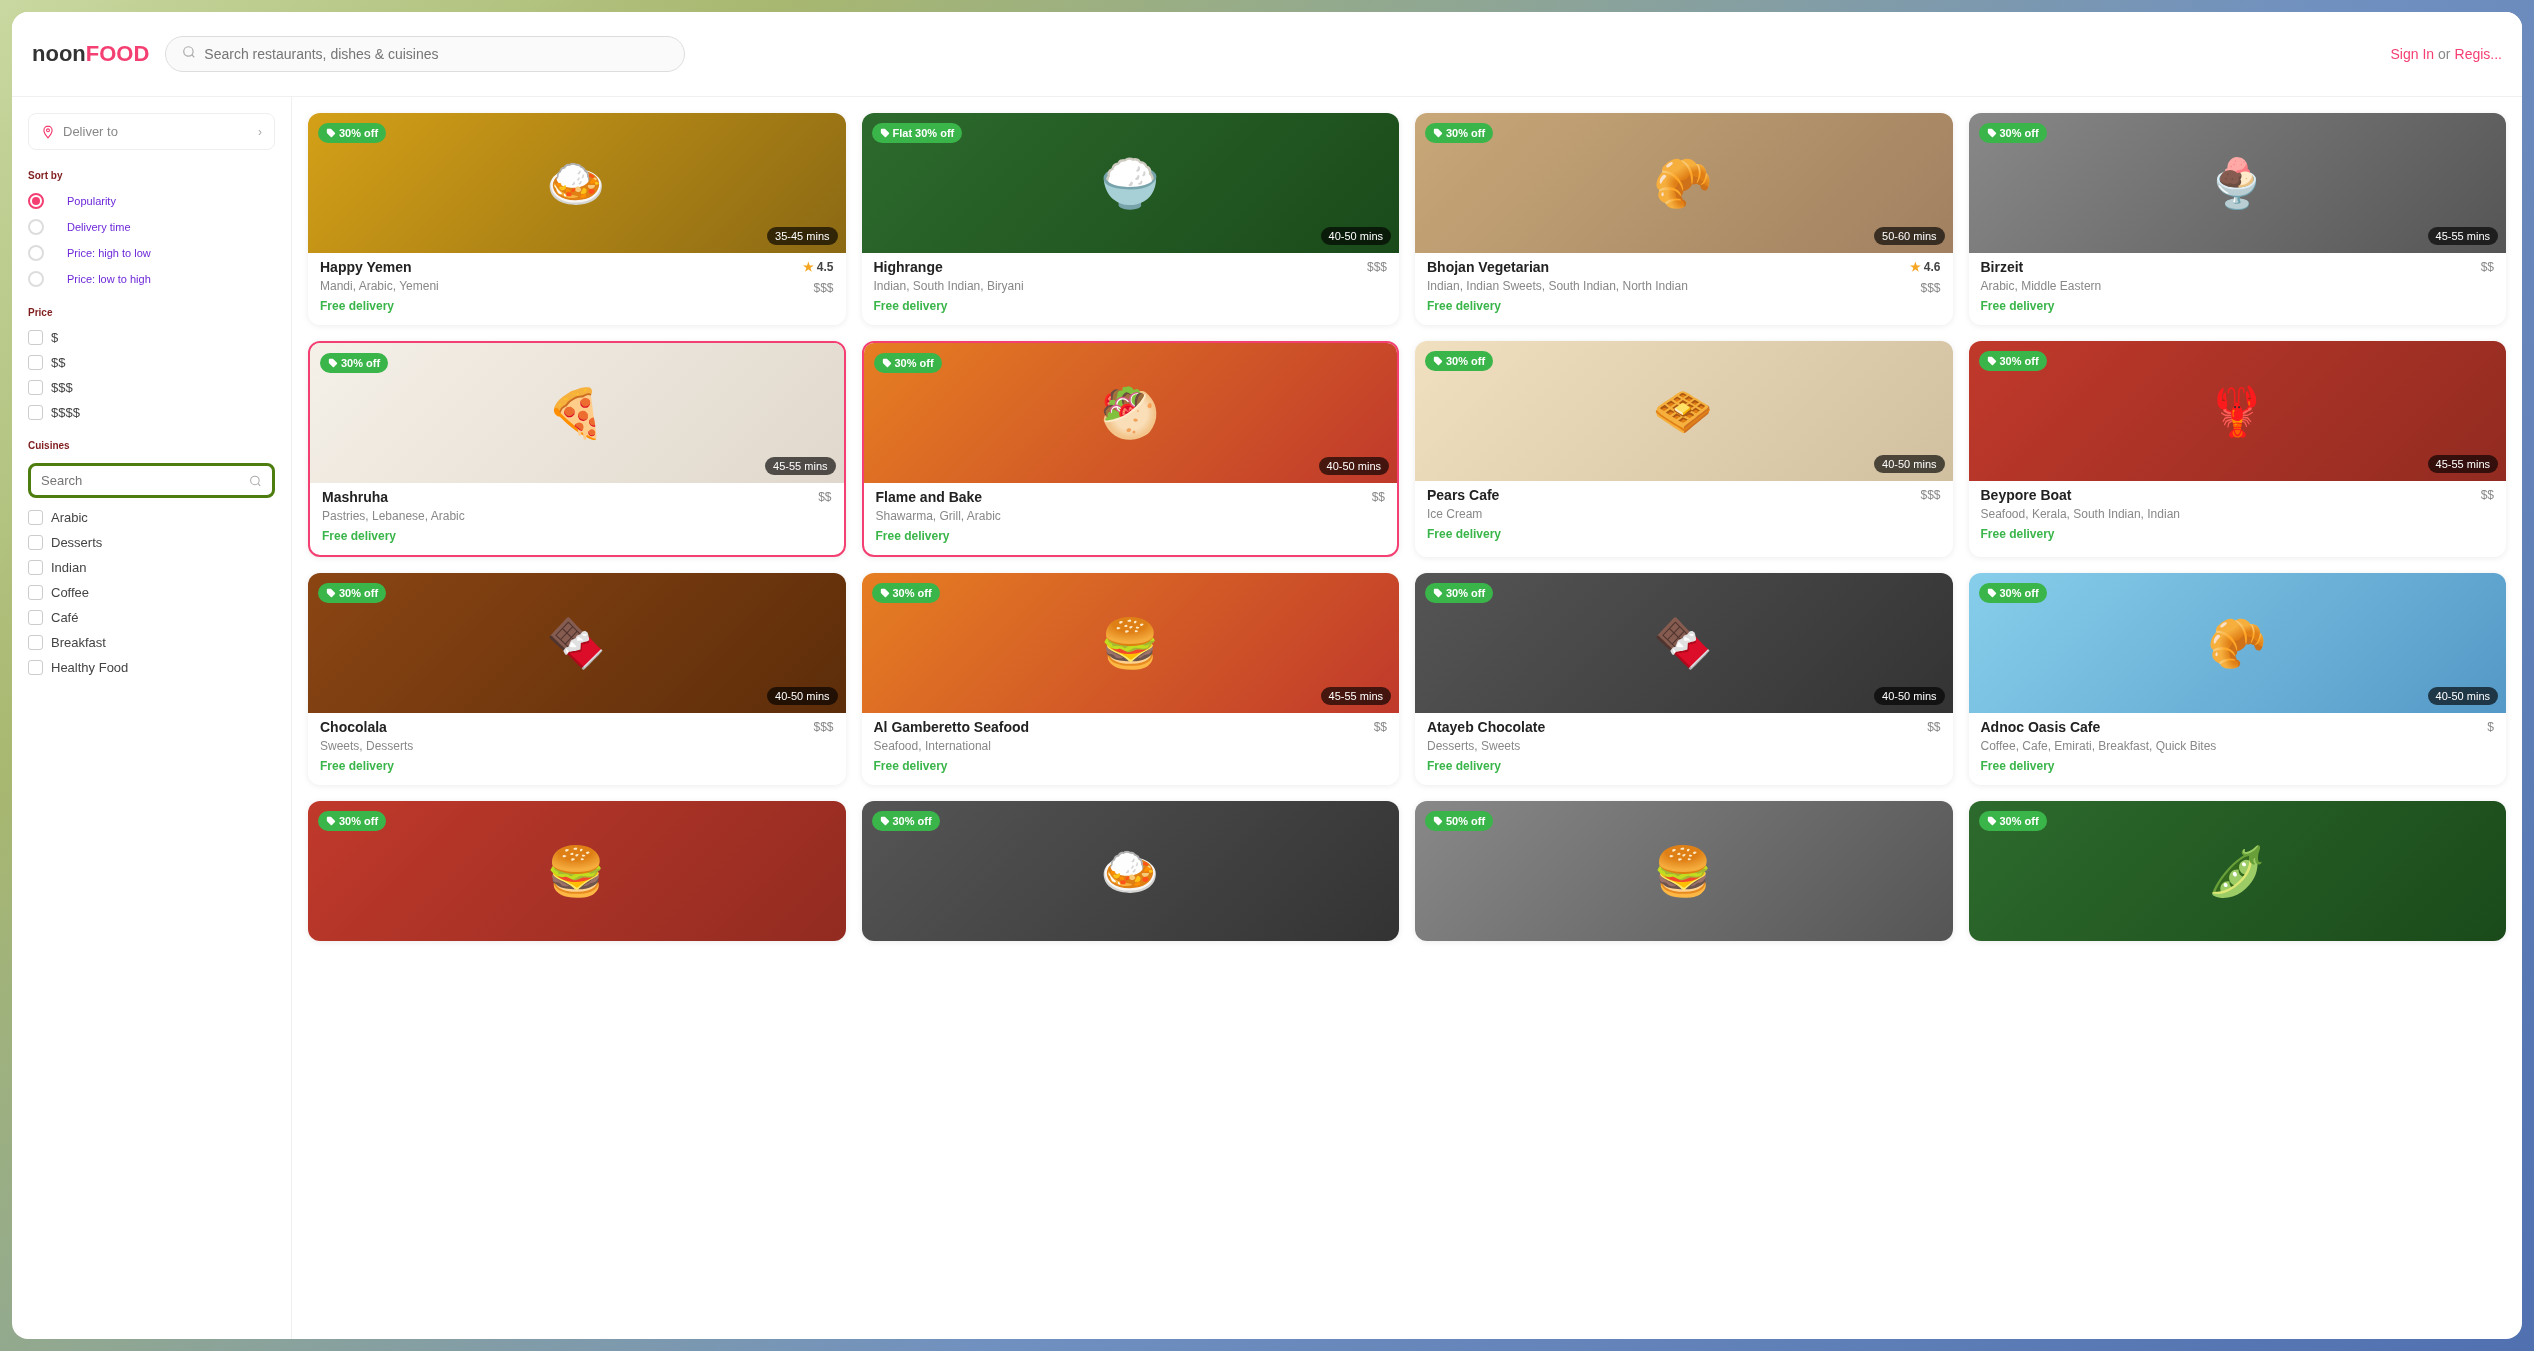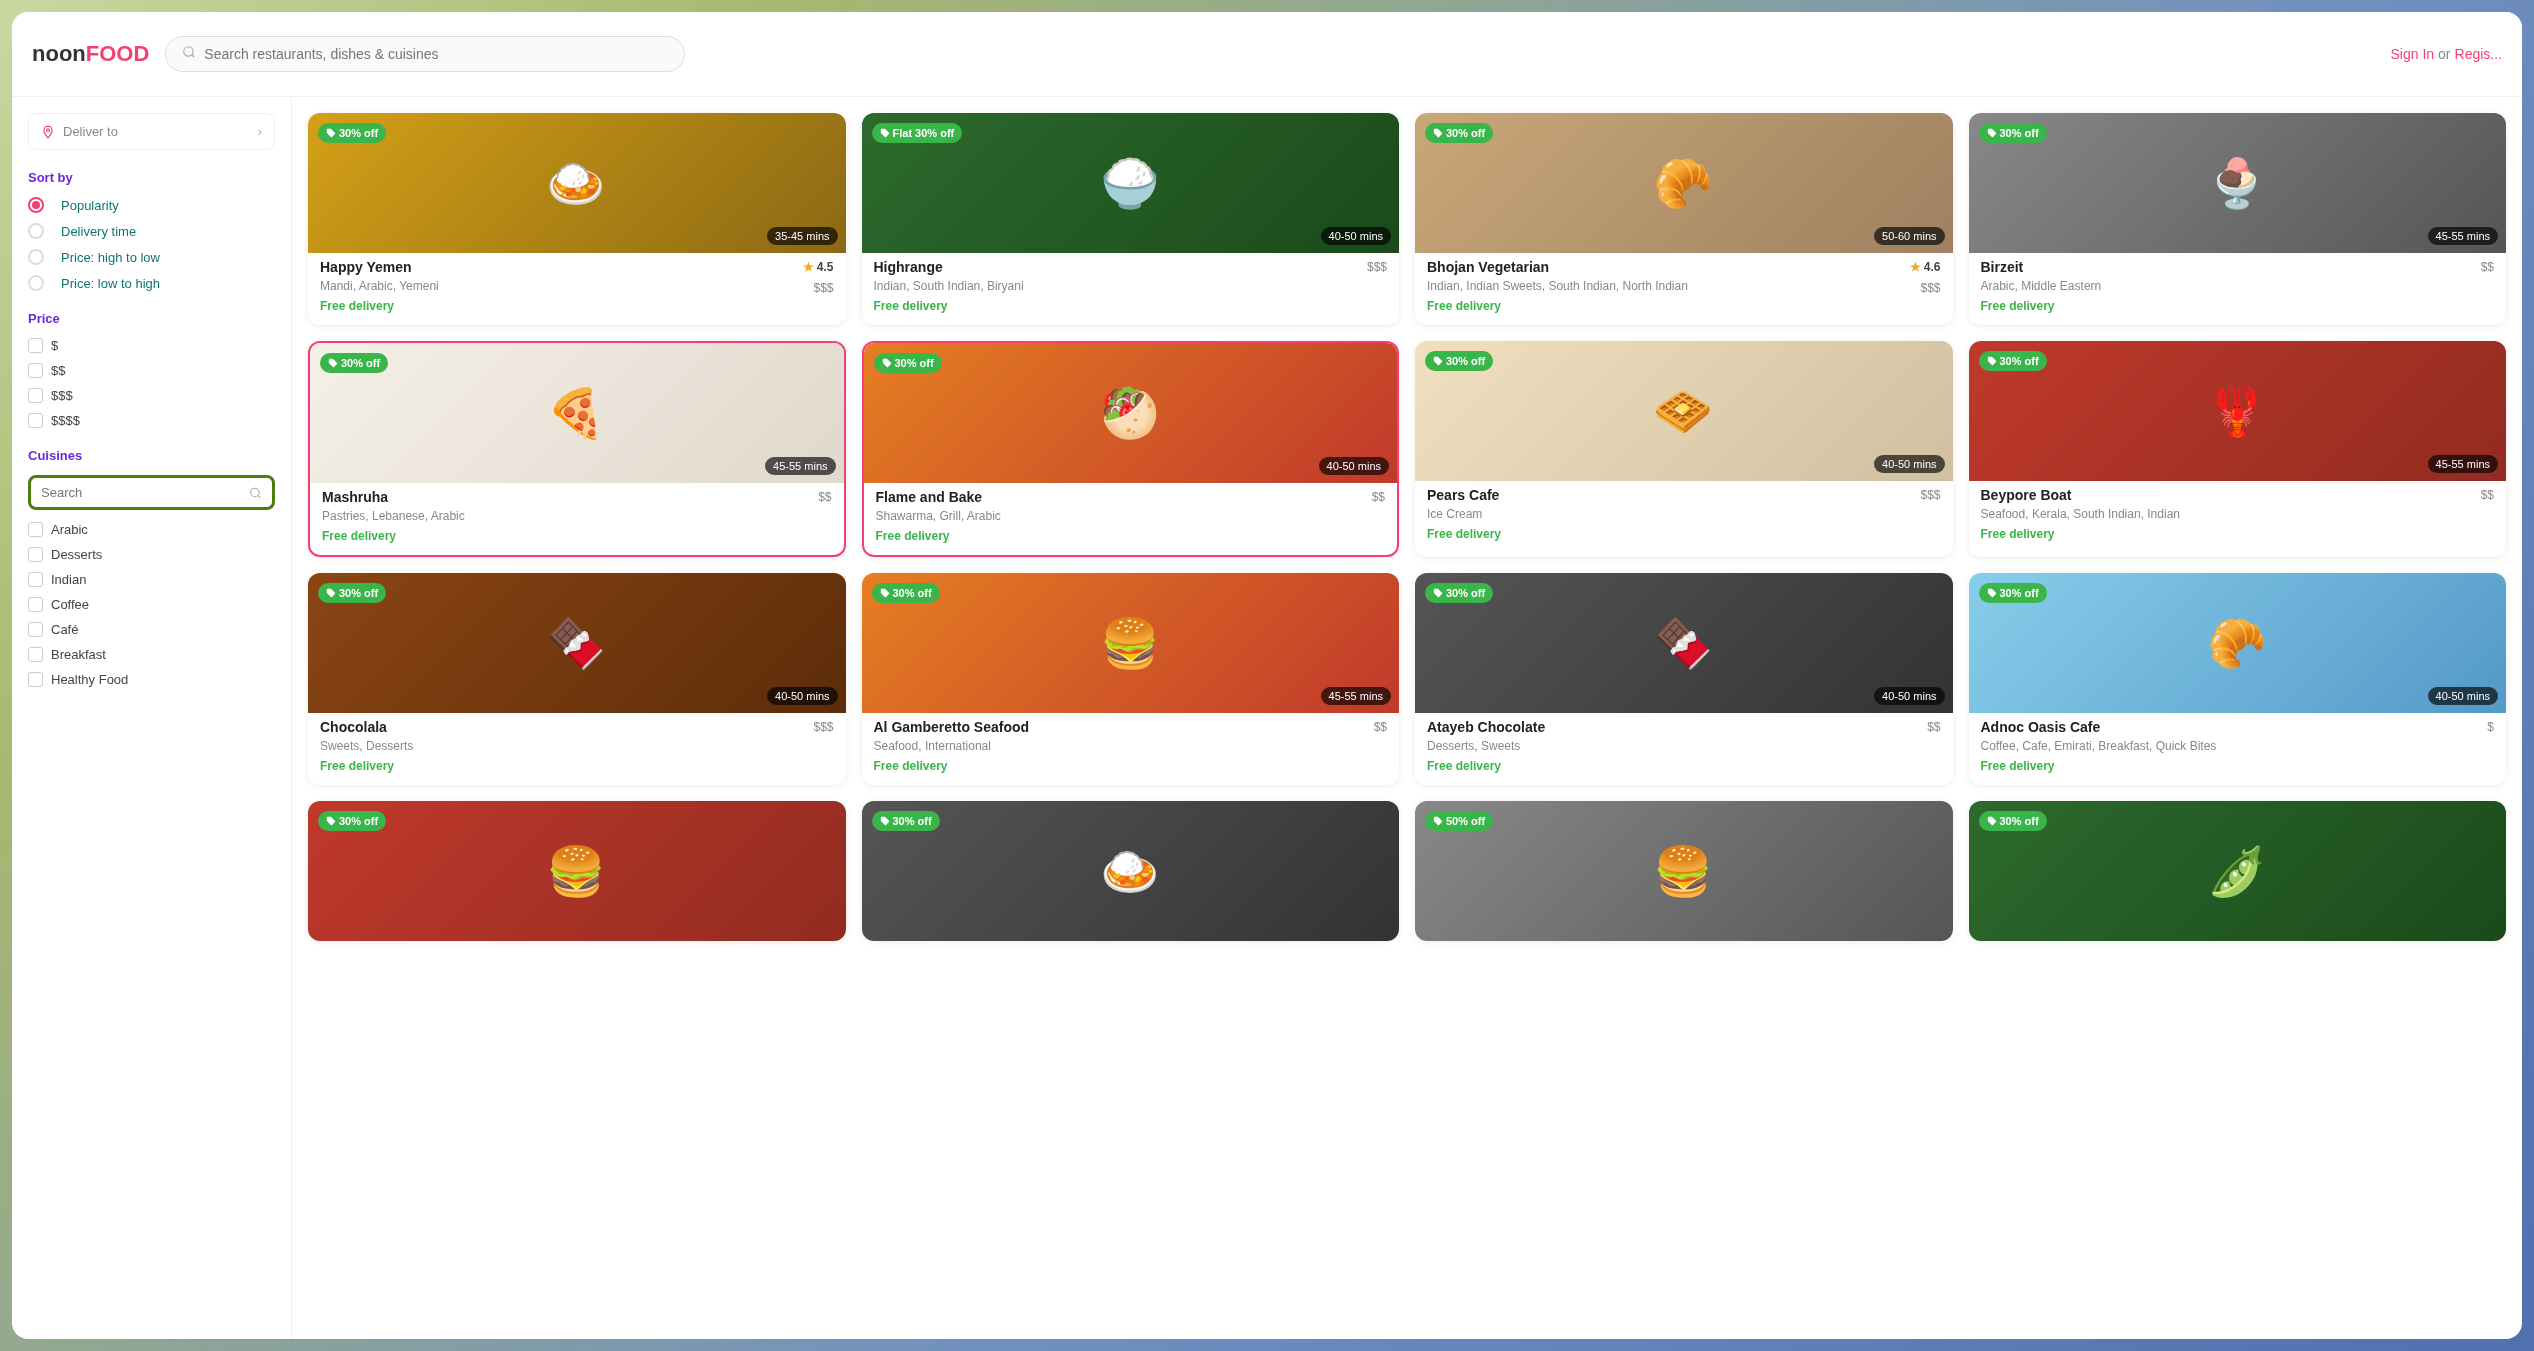--- a/index.html
+++ b/index.html
@@ -85,28 +85,28 @@
       border: 1px solid #eee;
       border-radius: 8px;
       padding: 10px 12px;
       margin-bottom: 20px;
       cursor: pointer;
       justify-content: space-between;
     }
     .deliver-to-left { display: flex; align-items: center; gap: 8px; color: #888; font-size: 13px; }
     .deliver-chevron { color: #aaa; font-size: 12px; }
     .section-title {
-      font-size: 13px;
+      font-size: 10px;
       font-weight: 700;
-      color: #6d28d9;
+      color: #7f1d1d;
       margin-bottom: 12px;
     }
     .sort-section { margin-bottom: 20px; }
     .radio-group { display: flex; flex-direction: column; gap: 10px; }
-    .radio-item { display: flex; align-items: center; gap: 17px; font-size: 13px; color: #0f766e; cursor: pointer; }
+    .radio-item { display: flex; align-items: center; gap: 23px; font-size: 11px; color: #6d28d9; cursor: pointer; }
     .radio-circle {
       width: 16px; height: 16px;
       border-radius: 50%;
       border: 2px solid #ddd;
       flex-shrink: 0;
       display: flex; align-items: center; justify-content: center;
     }
     .radio-circle.active { border-color: #f43f72; }
     .radio-dot { width: 8px; height: 8px; border-radius: 50%; background: #f43f72; }
     .price-section { margin-bottom: 20px; }

